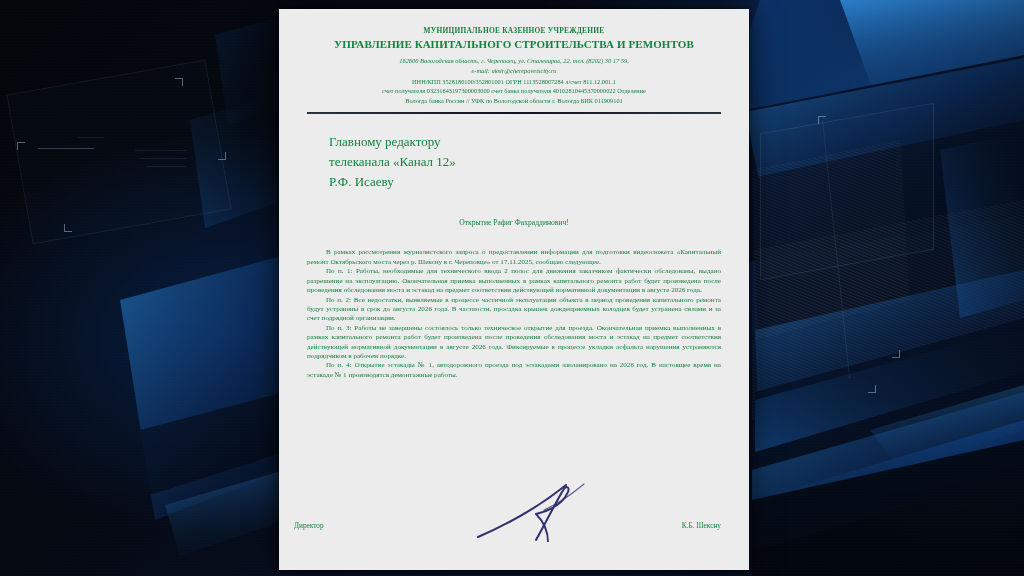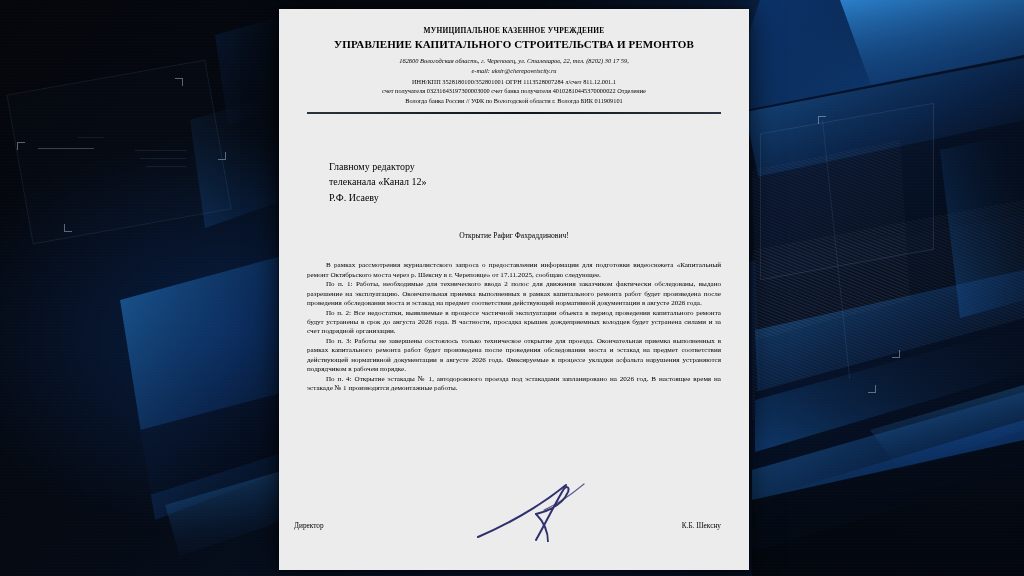--- a/index.html
+++ b/index.html
@@ -30,21 +30,21 @@
     background:rgba(120,160,210,.018);
   }
   .ghost-line{position:absolute;background:rgba(170,200,235,.10);height:1px;}
   .corner{position:absolute;width:7px;height:7px;border:1px solid rgba(190,215,245,.45);}
 
   
   #sheet{
     position:absolute;left:279px;top:9px;width:470px;height:561px;
     background:#ececed;
     box-shadow:0 0 26px rgba(0,0,0,.75), 0 0 3px rgba(0,0,0,.6);
-    color:#000000;
+    color:#15803d;
   }
   .sheet-inner{padding:17px 28px 0 28px;}
 
   
   .org1{
     text-align:center;font-weight:bold;font-size:7.4px;letter-spacing:.25px;
     line-height:1.25;
   }
   .org2{
     text-align:center;font-weight:bold;font-size:11px;letter-spacing:.1px;
@@ -66,21 +66,21 @@
   .refrow{display:flex;margin-top:18px;}
   .ref-left{width:243px;font-size:7.2px;}
   .ref-line{display:flex;align-items:flex-end;height:11px;}
   .ref-lbl{width:22px;font-size:7.2px;padding-bottom:1px;}
   .ref-val{
     flex:1;text-align:center;border-bottom:1px solid #2a2f38;
     padding-bottom:1px;font-size:7.2px;
   }
   .ref-mid{width:16px;text-align:center;font-size:7.2px;padding-bottom:1px;}
   .ref-right{
-    margin-left:22px;font-size:10px;line-height:1.55;margin-top:27px;
+    margin-left:22px;font-size:13px;line-height:1.55;
   }
 
   .greet{
     text-align:center;font-size:7.6px;margin-top:26px;font-weight:normal;
   }
 
   .body-text{margin-top:21px;}
   .para{
     text-align:justify;font-size:7.1px;line-height:1.33;
     text-indent:19px;margin:0;

